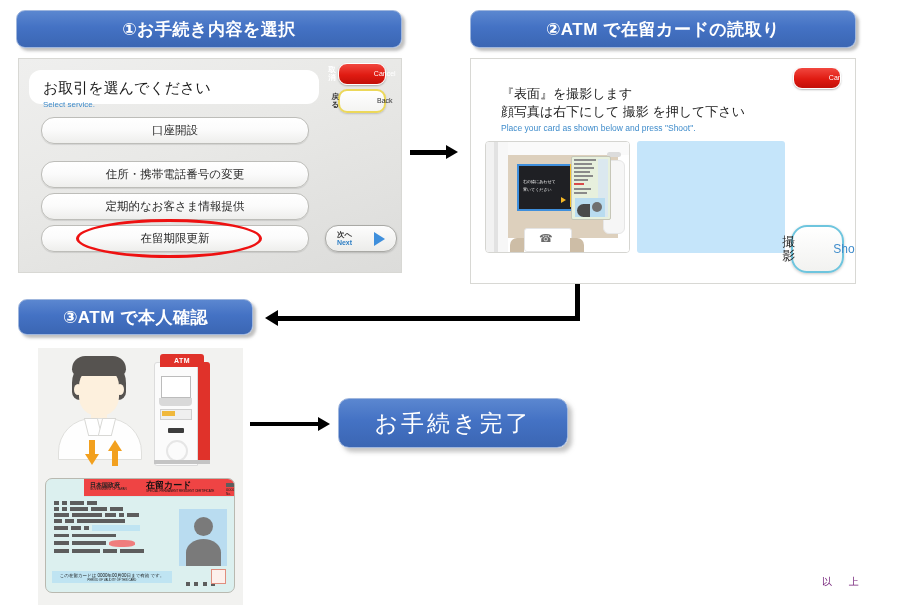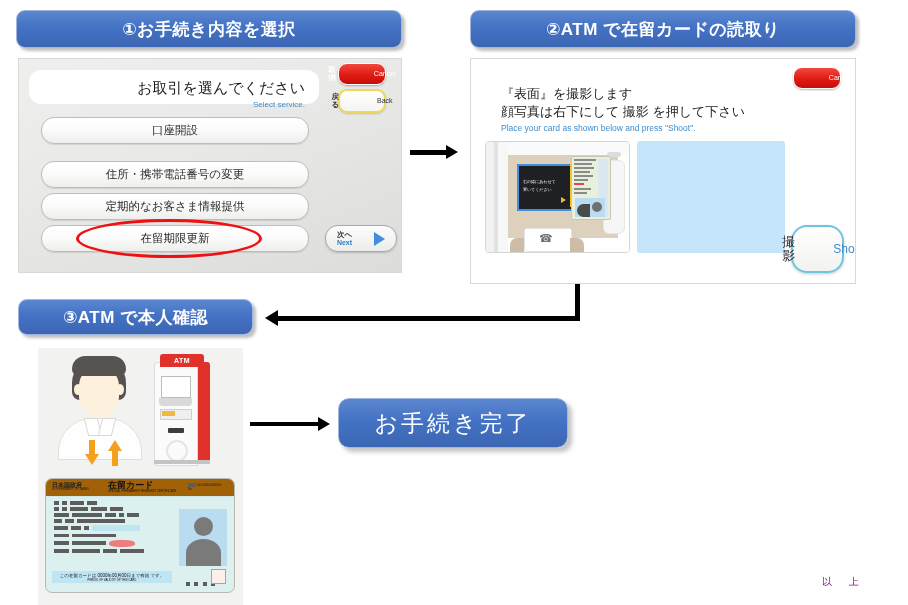--- a/index.html
+++ b/index.html
@@ -203,26 +203,27 @@
   
   .rescard {
     background: #dcf0ef;
     border: 1px solid #b9b9b0;
     border-radius: 7px;
     box-sizing: border-box;
     overflow: hidden;
     position: relative;
   }
   .rescard-head {
-    background: #a16207;
+    background: #ef4444;
     height: 17px;
     display: flex;
     align-items: center;
     position: relative;
     border-bottom: 1px solid #cfe9e8;
+    margin-left: 38px;
   }
   .rc-gov { font-size: 6px; font-weight: bold; color: #222; line-height:1; }
   .rc-gov small { font-size: 3px; font-weight: normal; display:block; }
   .rc-title { font-size: 9px; font-weight: bold; color:#111; line-height:1; }
   .rc-title small { font-size: 3px; font-weight: normal; display:block; text-align:center;}
   .rc-no { font-size: 4px; color: #222; }
   .blk { background: #5d5d5d; display:inline-block; height:3.5px; vertical-align: middle;}
   .rc-row { display:flex; align-items:center; gap:3px; margin-bottom:2.5px; }
   .rc-photo { background:#b9dcf0; position:absolute; }
   .rc-photo .head { position:absolute; background:#7a7a7a; border-radius:50%; }
@@ -236,21 +237,21 @@
 </style>
 </head>
 <body>
 
 <div class="abs step-banner" style="left:16px; top:10px; width:386px; height:38px; font-size:17px;">
   <span>①お手続き内容を選択</span>
 </div>
 
 <div class="abs atm-screen gray" style="left:18px; top:58px; width:384px; height:215px;">
 
-  <div class="abs prompt-card" style="left:10px; top:11px; width:290px; height:34px;text-align:right;">
+  <div class="abs prompt-card" style="left:10px; top:11px; width:290px; height:34px;">
     <div class="prompt-jp">お取引を選んでください</div>
     <div class="prompt-en">Select service.</div>
   </div>
 
   <div class="abs pill pill-cancel" style="left:319px; top:4px; width:48px; height:22px;">
     <span class="jp">取消</span>
     <span class="en">Cancel</span>
   </div>
 
   <div class="abs pill pill-back" style="left:319px; top:30px; width:48px; height:24px;">

